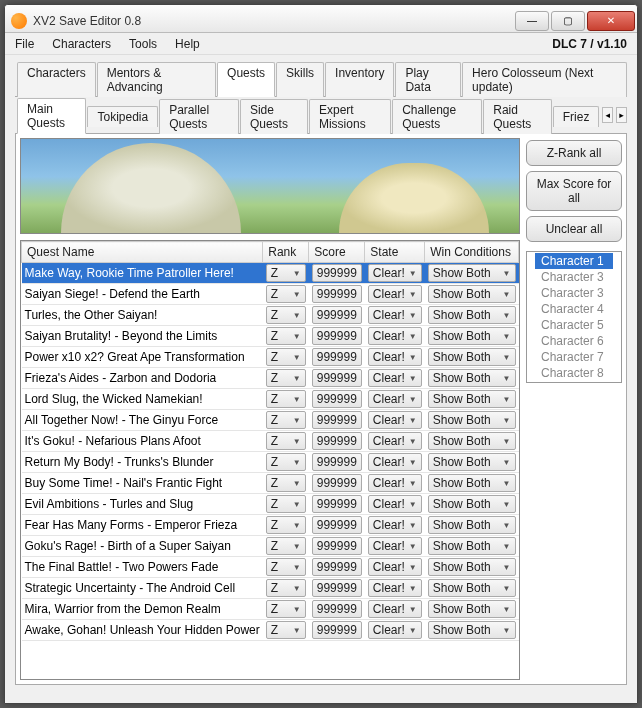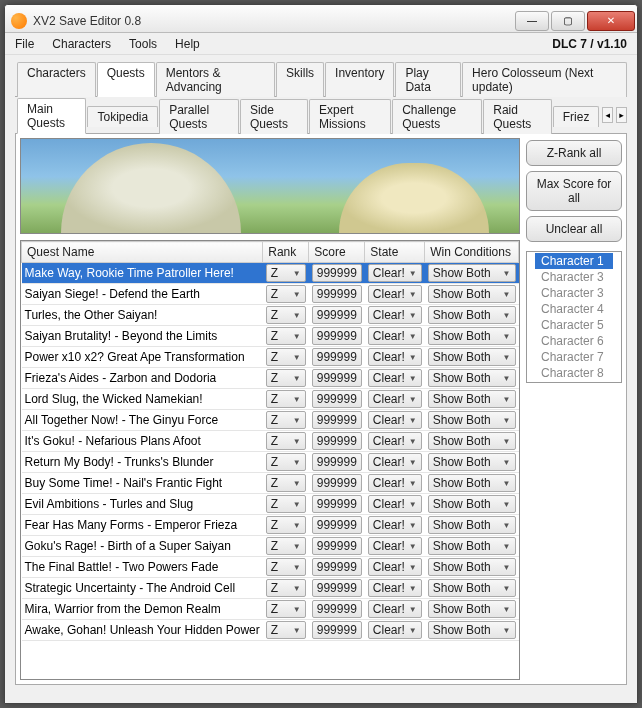--- a/index.html
+++ b/index.html
@@ -59,22 +59,22 @@
     <span class="m">Characters</span>
     <span class="m">Tools</span>
     <span class="m">Help</span>
     <span class="spacer"></span>
     <span class="version">DLC 7 / v1.10</span>
   </div>
 
   <div class="content">
     <div class="tabbar" id="maintabs">
         <div class="tab">Characters</div>
+        <div class="tab">Mentors &amp; Advancing</div>
         <div class="tab active">Quests</div>
-        <div class="tab">Mentors &amp; Advancing</div>
         <div class="tab">Skills</div>
         <div class="tab">Inventory</div>
         <div class="tab">Play Data</div>
         <div class="tab">Hero Colosseum (Next update)</div>
       </div>
 
     <div class="subtabbar" id="subtabs">
         <div class="tab active">Main Quests</div>
         <div class="tab">Tokipedia</div>
         <div class="tab">Parallel Quests</div>

